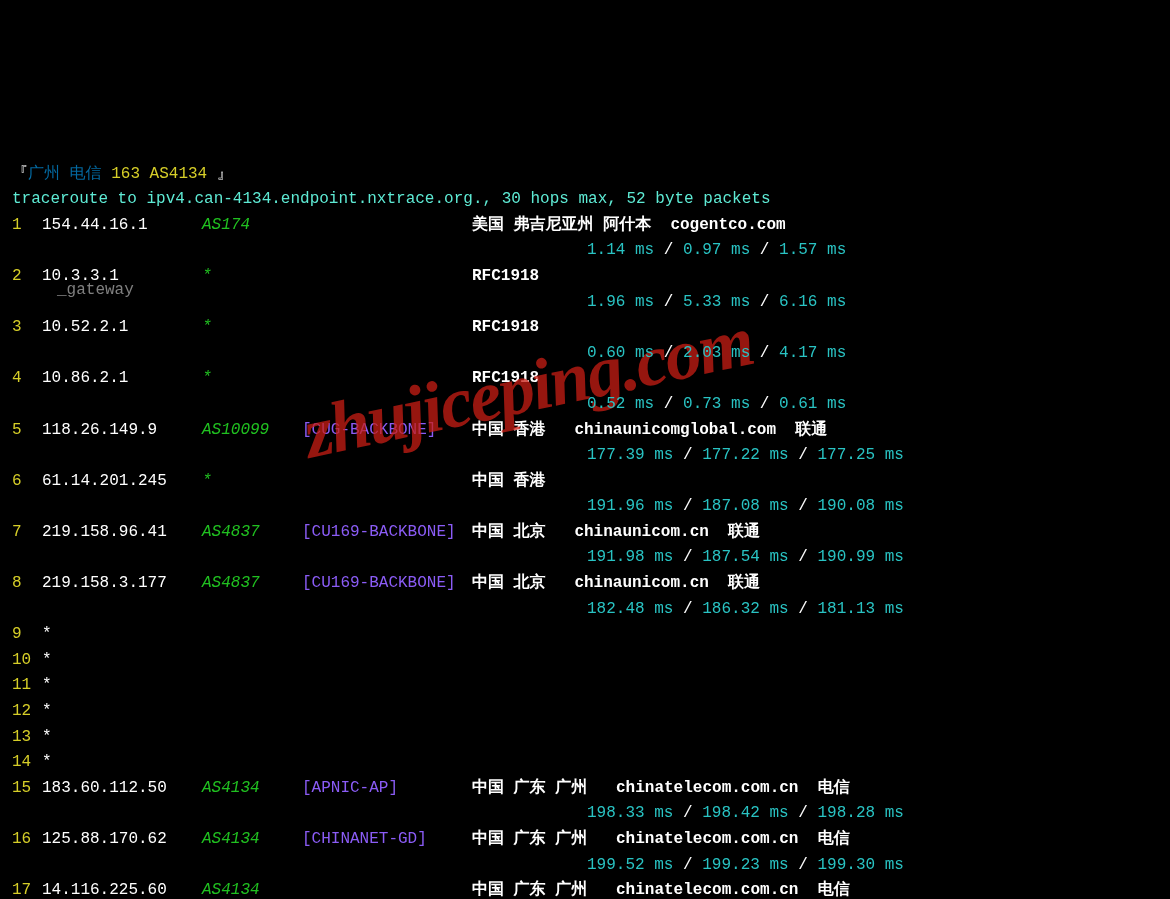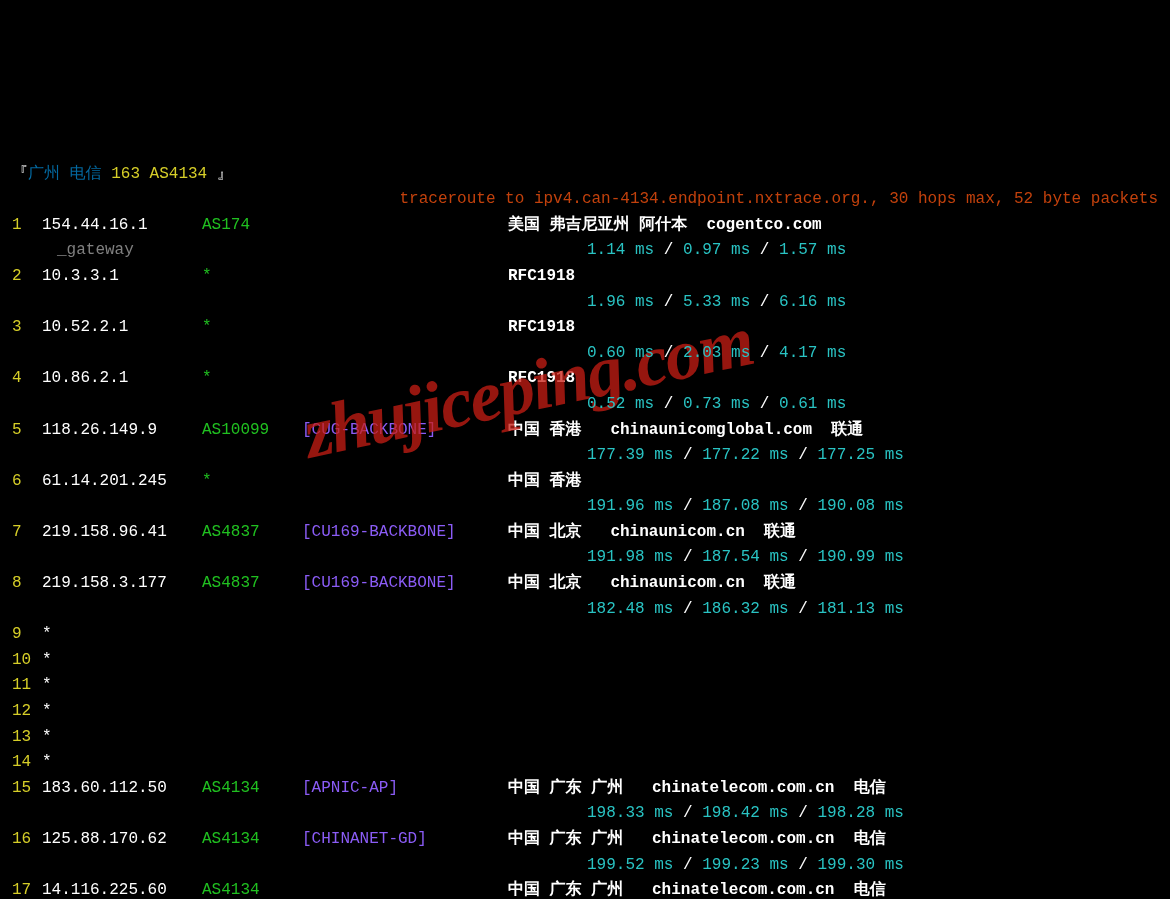--- a/index.html
+++ b/index.html
@@ -12,27 +12,27 @@
     margin: 0;
     width: 1170px;
     height: 899px;
     box-sizing: border-box;
     position: relative;
     white-space: pre;
   }
   .header-bracket { color: #ffffff; }
   .header-loc { color: #0369a1; }
   .header-asn { color: #d6ce28; text-align: center; }
-  .cmd { color: #c2410c; text-align: right; }
+  .cmd { color: #5eead4; }
   .hopn { color: #d6ce28; display: inline-block; width: 30px; }
   .ip { color: #ffffff; font-weight: normal; display: inline-block; width: 160px; }
-  .asn { color: #20c020; display: inline-block; width: 100px; }
+  .asn { color: #20c020; display: inline-block; width: 100px; font-style: italic; }
   .org { color: #8b5cf6; display: inline-block; width: 170px; }
-  .loc { color: #ffffff; margin-left: 36px; }
-  .sub { color: #808080; font-weight: normal; }
+  .loc { color: #ffffff; }
+  .sub { color: #808080; font-weight: normal; margin-top: 40px; }
   .lat { color: #29c3c3; }
   .sep { color: #ffffff; }
   .row { display: block; }
   .row2 { display: block; padding-left: 575px; }
   .watermark {
     position: absolute;
     top: 330px;
     left: 300px;
     font-size: 72px;
     font-weight: bold;

